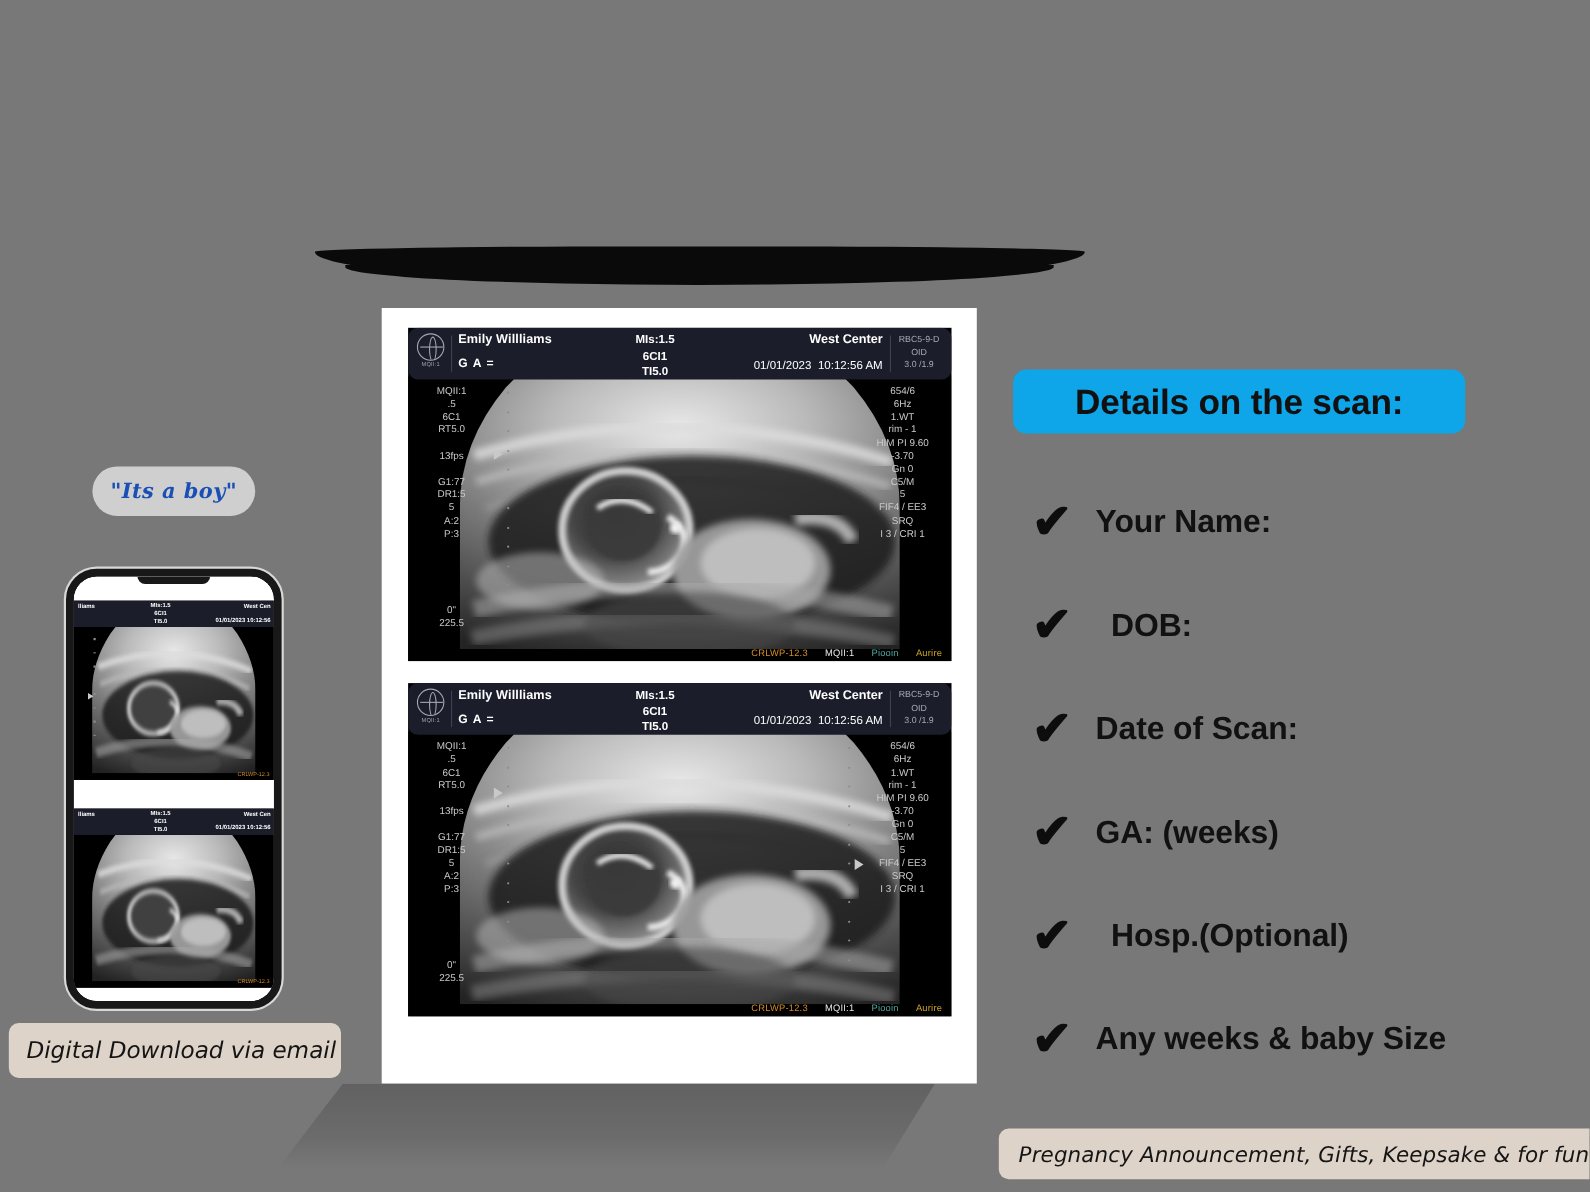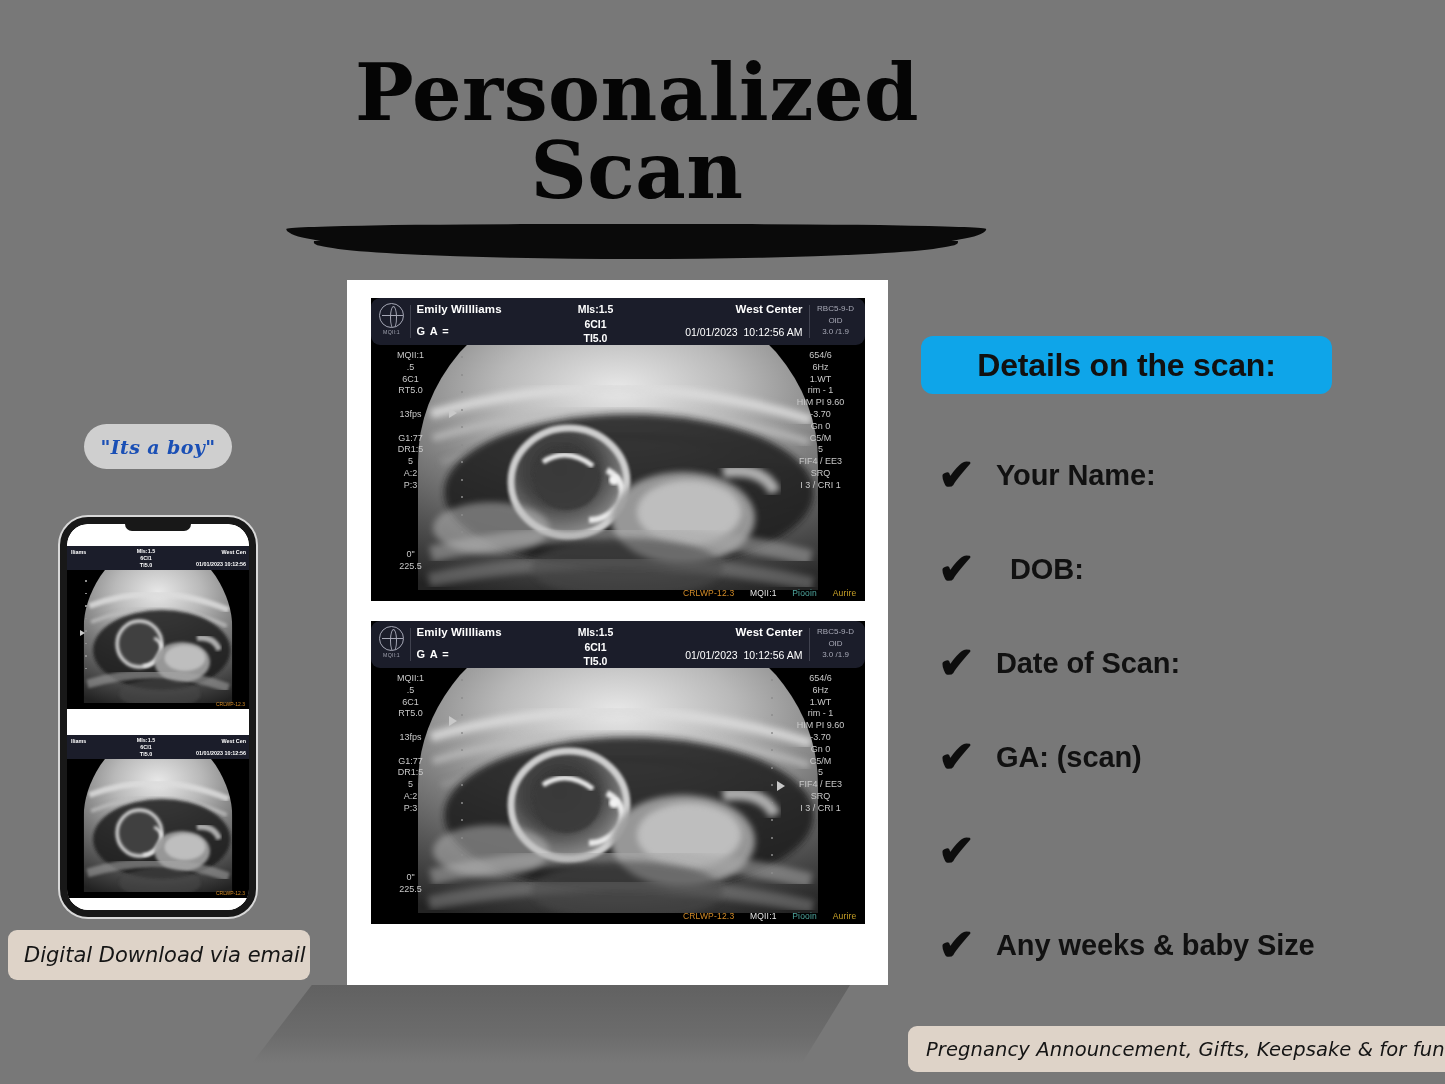--- a/index.html
+++ b/index.html
@@ -311,21 +311,20 @@
     font-size: 29px; font-weight: bold; color: #111;
     letter-spacing: -.1px;
   }
   .check-row.indent .lbl { padding-left: 14px; }
 </style>
 </head>
 <body>
 
 <div id="title-banner">
   <div class="torn"></div>
-  <div class="title-text">Personalized Scan</div>
 </div>
 <div id="brush-stroke"></div>
 
 <div id="card-shadow"></div>
 
 <div id="scan-card">
 
   <div class="scan">
     <svg class="fan" viewBox="0 0 494 259" preserveAspectRatio="none">
       <defs>
@@ -749,22 +748,23 @@
   <div class="check-row indent">
     <div class="tick">✔</div>
     <div class="lbl">DOB:</div>
   </div>
   <div class="check-row">
     <div class="tick">✔</div>
     <div class="lbl">Date of Scan:</div>
   </div>
   <div class="check-row">
     <div class="tick">✔</div>
-    <div class="lbl">GA: (scan)</div>
+    <div class="lbl">GA: (weeks)</div>
   </div>
   <div class="check-row indent">
     <div class="tick">✔</div>
+    <div class="lbl">Hosp.(Optional)</div>
   </div>
   <div class="check-row">
     <div class="tick">✔</div>
     <div class="lbl">Any weeks &amp; baby Size</div>
   </div>
 </div>
 
 </body></html>

